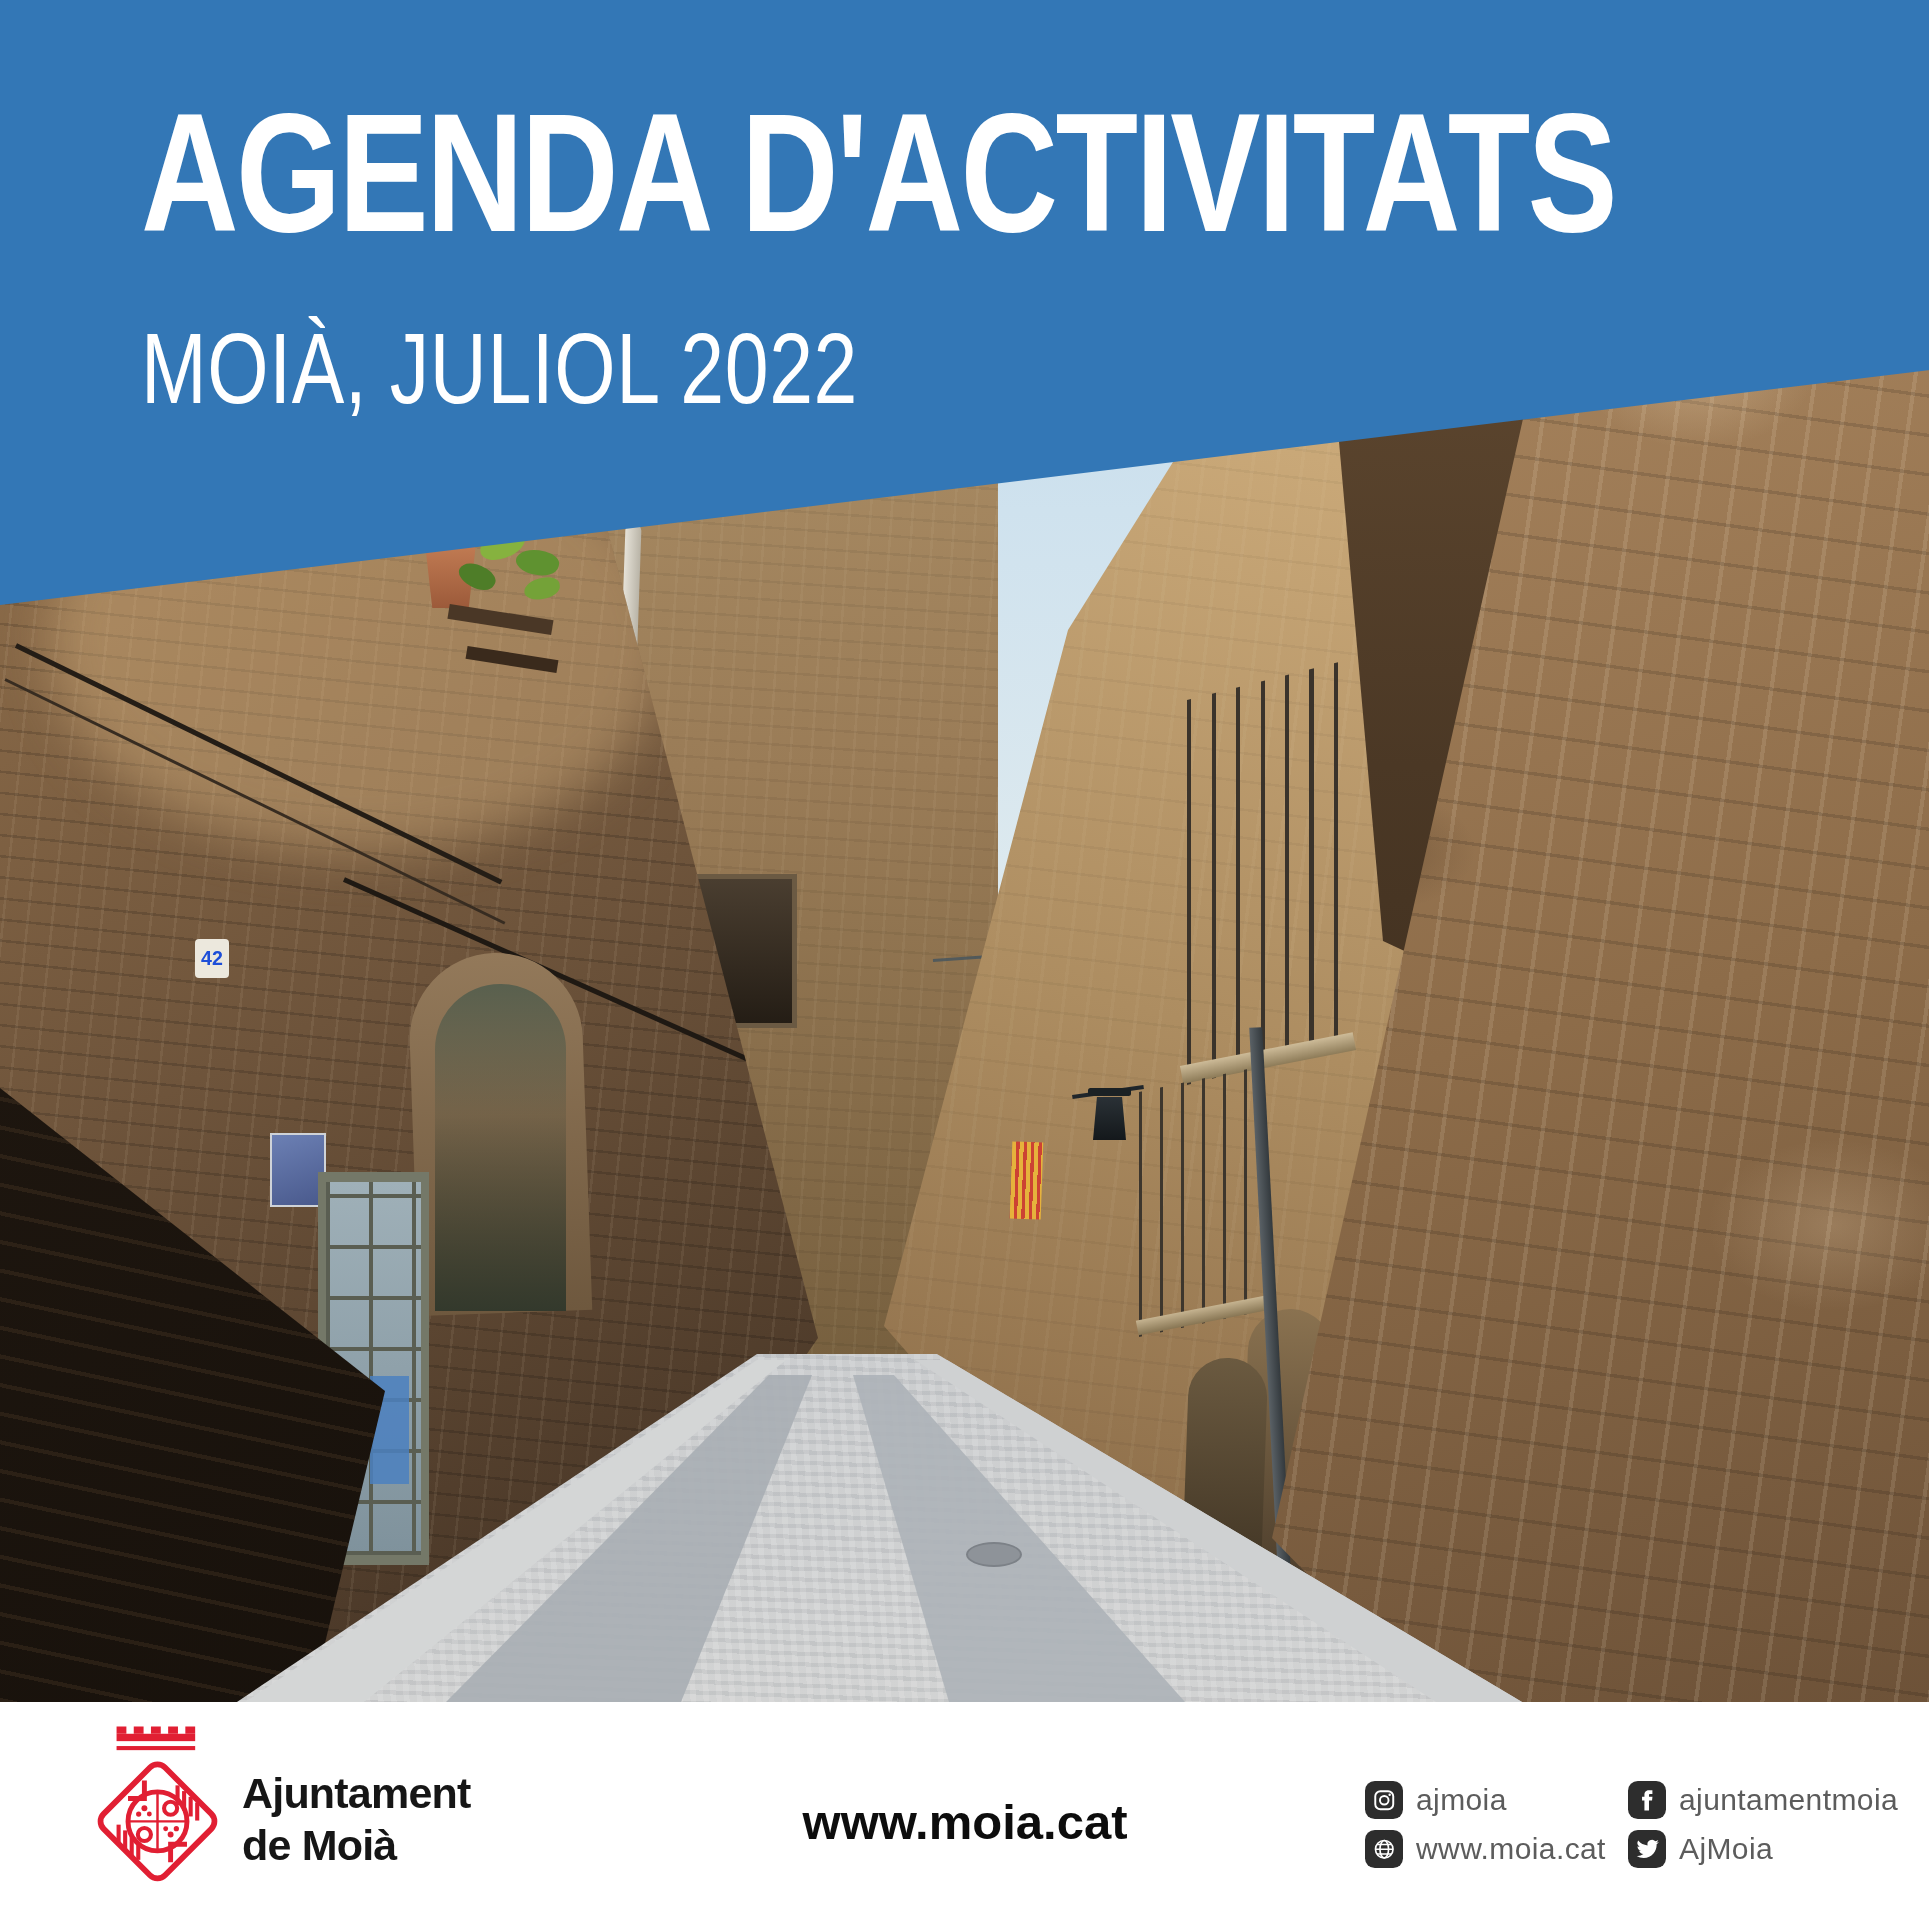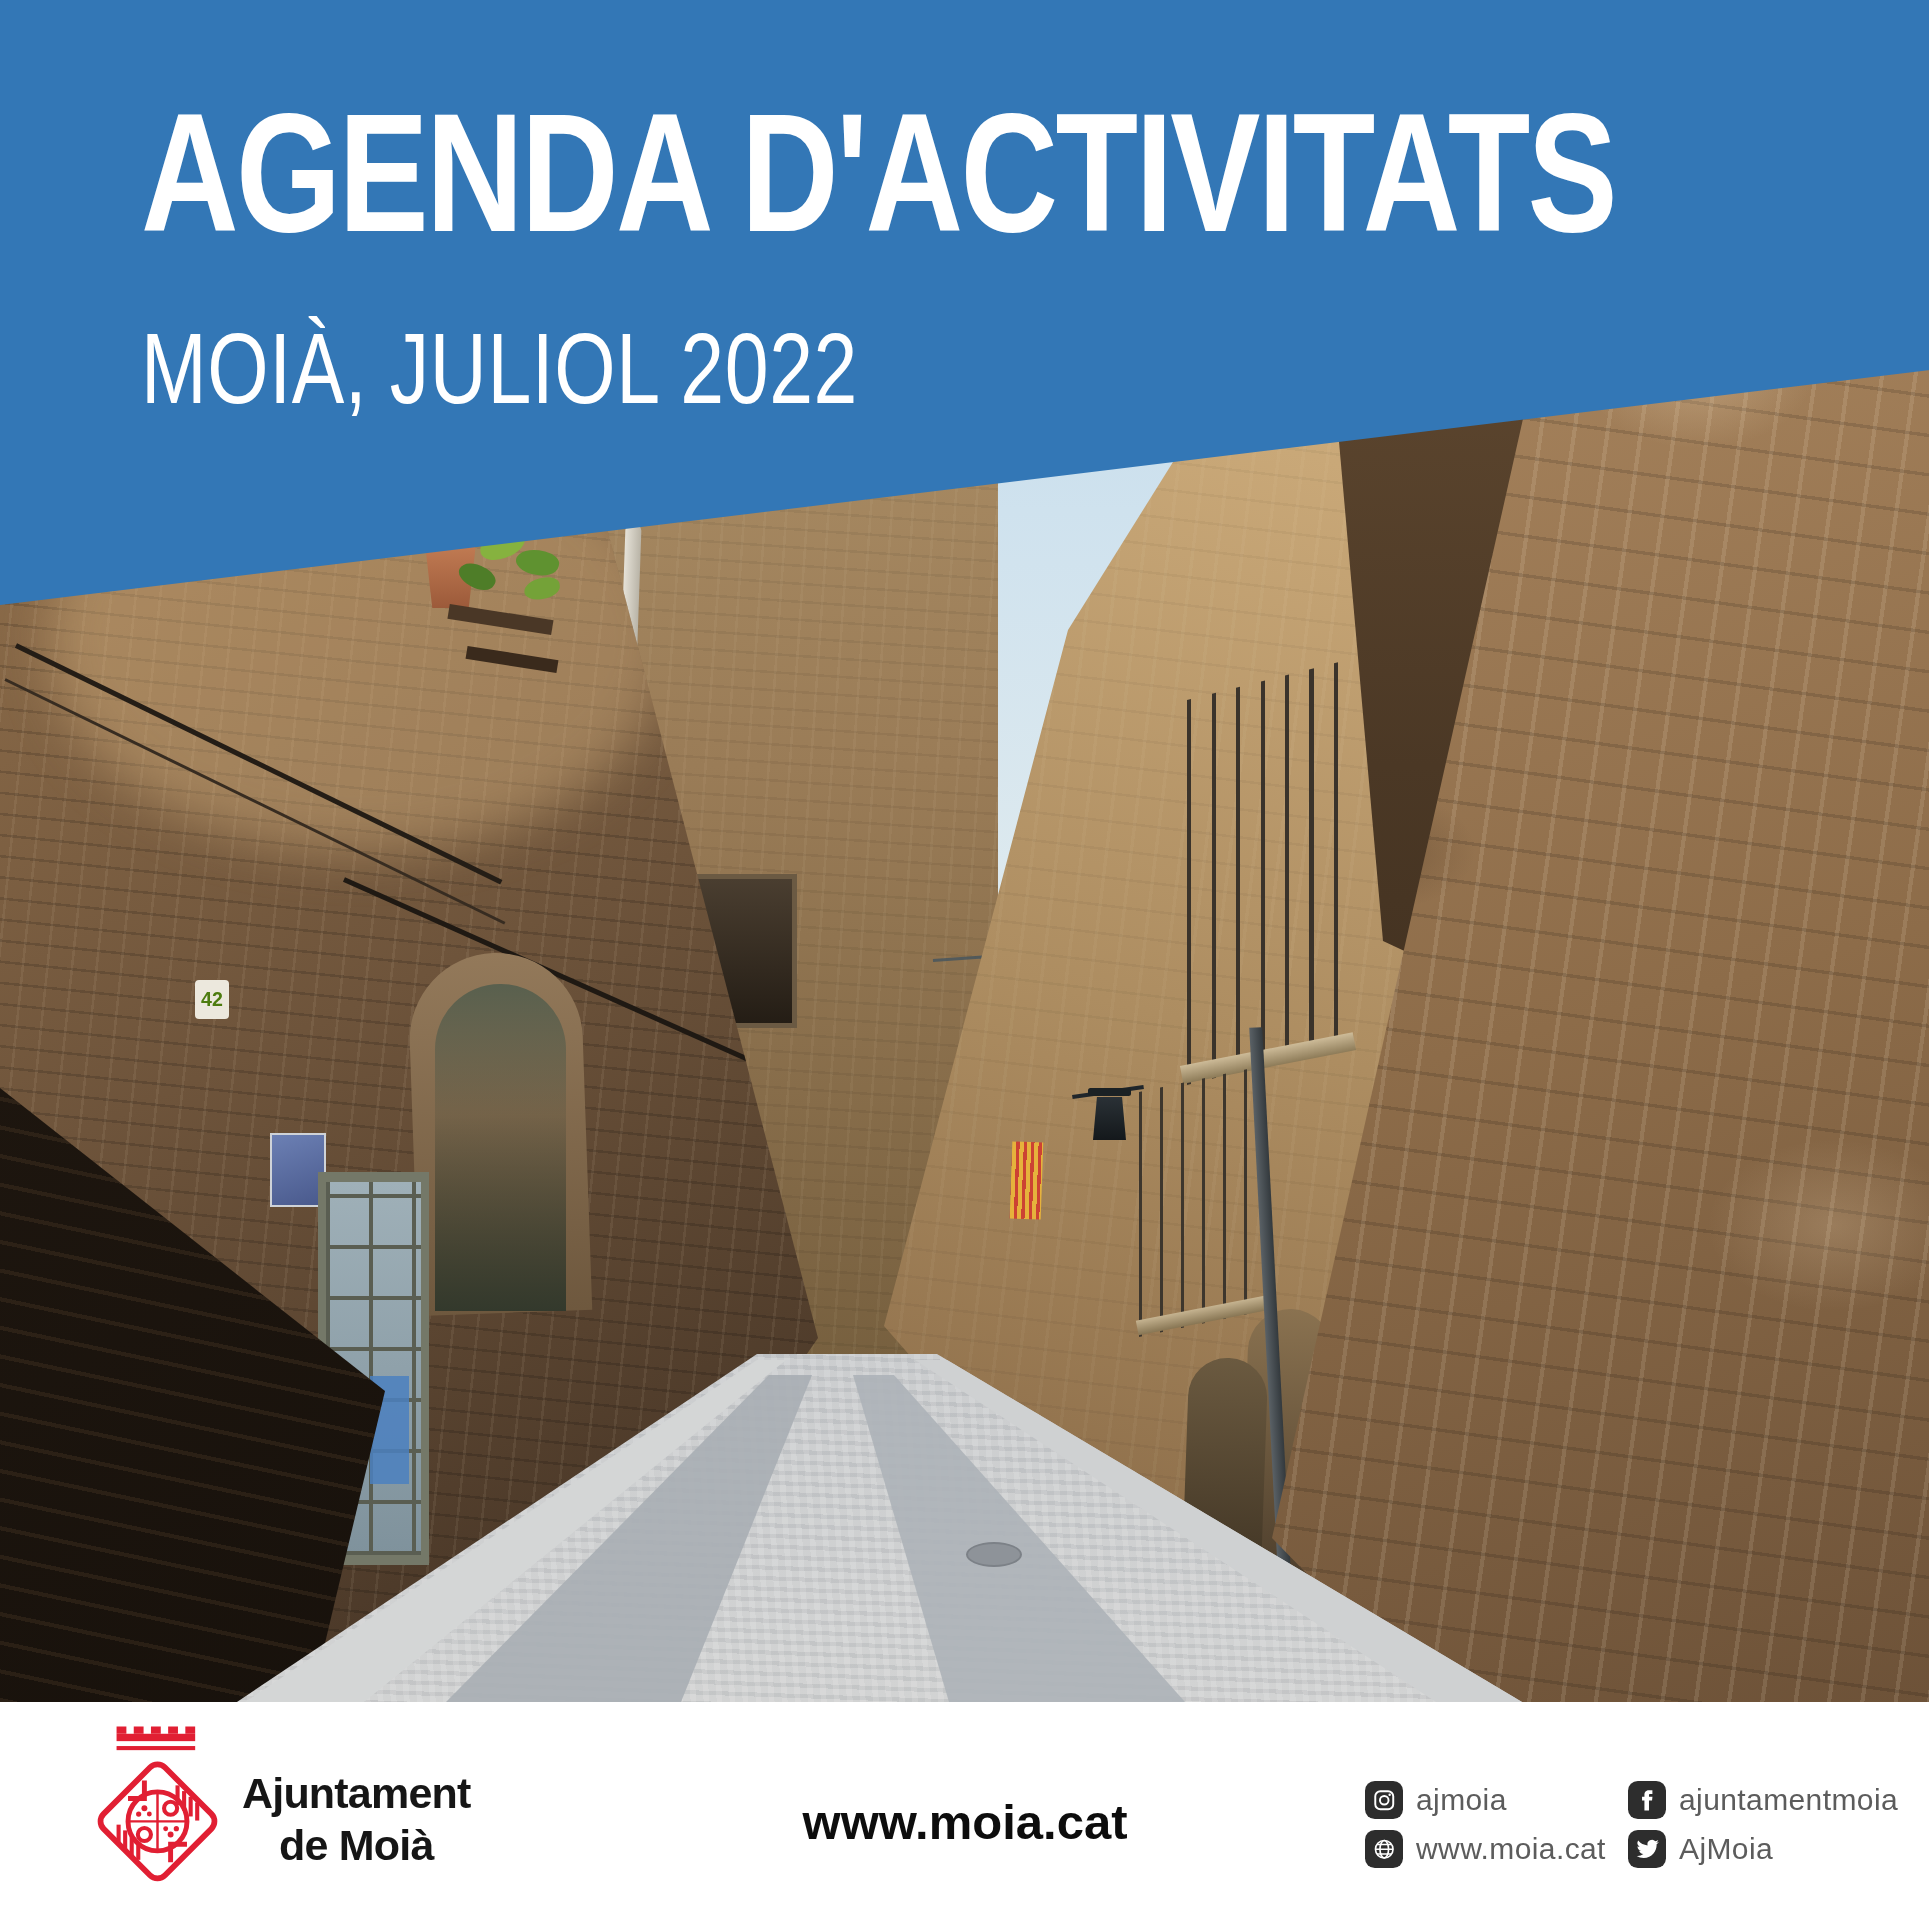--- a/index.html
+++ b/index.html
@@ -81,21 +81,21 @@
   .leaf2{left:516px;top:550px;width:43px;height:24.5px;background:#5f9230;transform:rotate(14deg);}
   .leaf3{left:458px;top:565px;width:38px;height:23px;background:#4e7d28;transform:rotate(30deg);}
   .leaf4{left:524px;top:578px;width:36px;height:21px;background:#74a238;transform:rotate(-8deg);}
   .beam1{left:448px;top:612px;width:105px;height:14.7px;background:#4a3726;transform:rotate(9deg);}
   .beam2{left:466px;top:653px;width:92px;height:13px;background:#3a2a1c;transform:rotate(9deg);}
   .archdoor{left:413px;top:953px;width:173px;height:360px;border-radius:87px 87px 0 0;
     background:linear-gradient(#93795a,#6e583e);transform:rotate(-2deg);}
   .archdoor-in{left:435px;top:984px;width:131px;height:327px;border-radius:65px 65px 0 0;
     background:linear-gradient(#59604e 0%,#3d453635 40%,#33392c 100%);}
   .plaque42{left:195px;top:939px;width:34px;height:39px;background:#ece8dd;border-radius:4px;
-    display:flex;align-items:center;justify-content:center;font-size:19.6px;color:#4d7c0f;font-weight:700;margin-top:41px;}
+    display:flex;align-items:center;justify-content:center;font-size:19.6px;color:#1d4ed8;font-weight:700;}
   .plaqueblue{left:270px;top:1133px;width:52px;height:70px;border:2.5px solid #cfd3d8;
     background:linear-gradient(160deg,#6c80b4,#49598c);}
   .glassdoor{left:318px;top:1172px;width:111px;height:393px;background:#747868;}
   .glassdoor-in{left:326px;top:1182px;width:95px;height:373px;
     background:
       repeating-linear-gradient(0deg,#5a5e52 0 4.1px,transparent 4.1px 51px),
       repeating-linear-gradient(90deg,#5a5e52 0 4.1px,transparent 4.1px 43px),
       linear-gradient(#9fb0b8,#7f929c);}
   .bluepatch{left:370px;top:1376px;width:39px;height:108px;background:#4b80c0;opacity:.85;}
   .brickshadow{clip-path:polygon(0 1088px,385px 1391px,311px 1702px,0 1702px);
@@ -124,21 +124,21 @@
     clip-path:polygon(0 0,1930px 0,1930px 370px,0 605px);text-align:center;}
   .title{position:absolute;left:141px;top:88px;color:#fff;font-weight:700;font-size:169px;
     letter-spacing:-3.3px;line-height:1;transform:scaleX(.80);transform-origin:left top;white-space:nowrap;}
   .subtitle{position:absolute;left:141px;top:318px;color:#fff;font-weight:400;font-size:101px;
     letter-spacing:0.8px;line-height:1;transform:scaleX(.78);transform-origin:left top;white-space:nowrap;}
 
   
   .footer{position:absolute;left:0;top:1702px;width:1930px;height:227px;background:#ffffff;}
   .logo{position:absolute;left:92px;top:21px;width:131px;height:164px;}
   .orgtext{position:absolute;left:242px;top:65px;color:#161616;font-weight:700;font-size:43px;
-    line-height:1.22;letter-spacing:-0.8px;text-align:center;}
+    line-height:1.22;letter-spacing:-0.8px;}
   .website{position:absolute;left:0;top:92px;width:1930px;text-align:center;color:#0d0d0d;
     font-weight:700;font-size:49px;letter-spacing:0;}
   .social-item{position:absolute;display:flex;align-items:center;gap:13px;height:38px;} 
   .social-item{top:auto;} 
   .s-r1c1{left:1365px;top:79px;}
   .s-r2c1{left:1365px;top:128px;}
   .s-r1c2{left:1628px;top:79px;}
   .s-r2c2{left:1628px;top:128px;}
   .sicon{width:38px;height:38px;border-radius:9.8px;background:#2d2d2d;display:flex;align-items:center;justify-content:center;flex:0 0 auto;}
   .slabel{font-size:30px;color:#5c5c5c;letter-spacing:0.4px;white-space:nowrap;}

